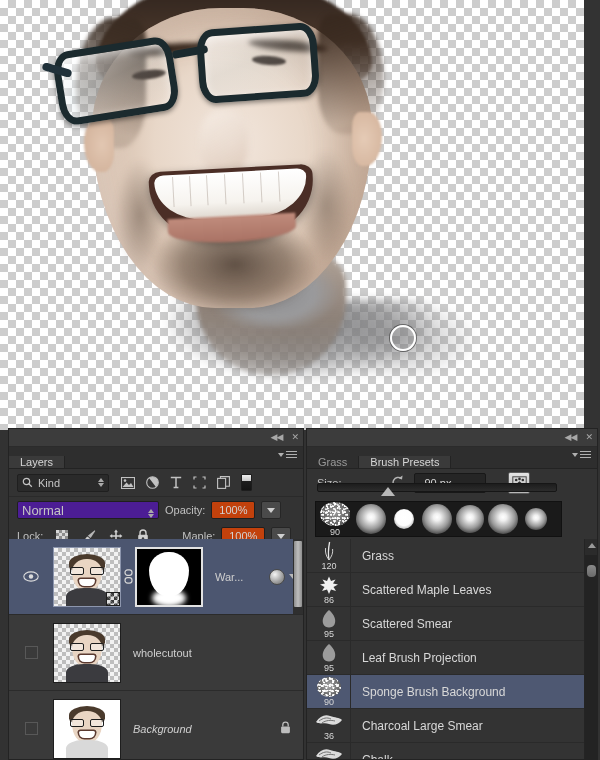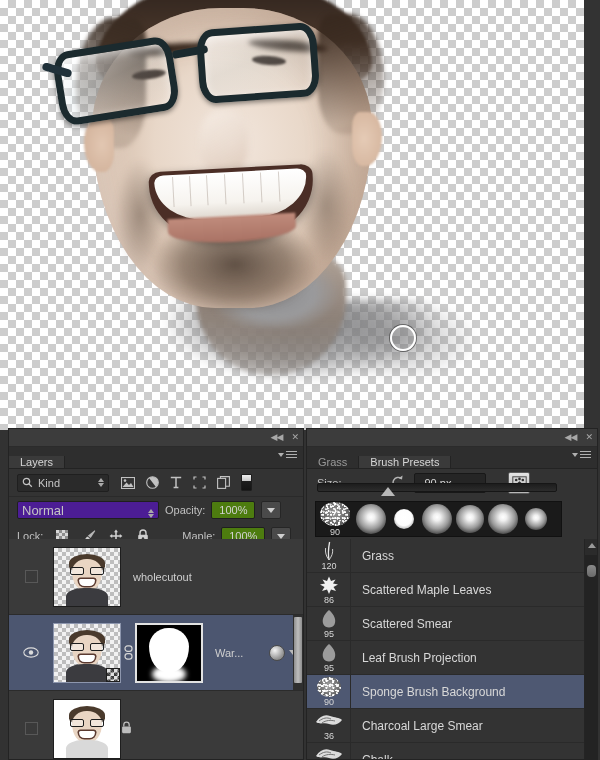--- a/index.html
+++ b/index.html
@@ -188,21 +188,21 @@
     cursor: pointer;
   }
   .blend-select {
     display: flex; align-items: flex-end; width: 142px; height: 18px;
     background: #4c1d95; border: 1px solid #1f1f1f; border-radius: 2px;
     padding: 0 4px; font-size: 13px; color: #c4c4c4; cursor: pointer;
   }
   .blend-select .lbl { flex: 1; }
   .lbl-txt { font-size: 11px; color: #c0c0c0; }
   .num-field {
-    width: 44px; height: 18px; background: #4d7c0f; border: 1px solid #1f1f1f;
+    width: 44px; height: 18px; background: #c2410c; border: 1px solid #1f1f1f;
     border-radius: 2px; font-size: 11px; color: #d2d2d2;
     display: flex; align-items: center; justify-content: center; cursor: text;
   }
   .drop-btn {
     width: 20px; height: 18px; background: #4a4a4a; border: 1px solid #262626;
     border-radius: 2px; display: flex; align-items: center; justify-content: center; cursor: pointer;
   }
   .drop-btn i { width:0;height:0;border-left:4px solid transparent;border-right:4px solid transparent;border-top:5px solid #cfcfcf; }
   .lock-icons { display: flex; align-items: center; gap: 13px; margin-left: 6px; }
   .lock-i { width: 14px; height: 14px; display: flex; align-items: center; justify-content: center; cursor: pointer; }
@@ -498,93 +498,94 @@
       </div>
       <span class="lbl-txt" style="margin-left:26px">Maple:</span>
       <span class="num-field">100%</span>
       <span class="drop-btn">
           <i></i>
         </span>
     </div>
 
     <div id="layer-list">
 
+      <div class="layer-row selected">
+        <span class="eye-col">
+          <svg class="eye-icon" width="16" height="11" viewBox="0 0 16 11">
+            <ellipse cx="8" cy="5.5" rx="7.2" ry="4.6" fill="none" stroke="#dcdcdc" stroke-width="1.1"></ellipse>
+            <circle cx="8" cy="5.5" r="2.2" fill="#dcdcdc"></circle>
+          </svg>
+        </span>
+        <span class="thumb selected-b">
+          <span class="mini-face">
+            <span class="mf-hair"></span>
+              <span class="mf-head"></span>
+            <span class="mf-glass">
+                <i class="a"></i>
+                <i class="b"></i>
+              </span>
+            <span class="mf-mouth"></span>
+              <span class="mf-body"></span>
+          </span>
+          <span class="thumb-badge"></span>
+        </span>
+        <span class="link-icon">
+          <svg width="9" height="15" viewBox="0 0 9 15">
+            <rect x="1" y="0.8" width="7" height="5.6" rx="2.6" fill="none" stroke="#d6d6d6" stroke-width="1.2"></rect>
+            <rect x="1" y="8.6" width="7" height="5.6" rx="2.6" fill="none" stroke="#d6d6d6" stroke-width="1.2"></rect>
+          </svg>
+        </span>
+        <span class="mask-thumb">
+          <span class="mask-blob"></span>
+          <span class="mask-blob2"></span>
+        </span>
+        <span class="layer-name">War...</span>
+        <span class="mask-badge"></span>
+        <span class="row-caret"></span>
+        <span class="layer-scroll">
+          <span class="layer-scroll-thumb"></span>
+        </span>
+      </div>
+
       <div class="layer-row">
         <span class="eye-col">
           <span class="eye-box"></span>
         </span>
         <span class="thumb">
           <span class="mini-face">
             <span class="mf-hair"></span>
               <span class="mf-head"></span>
             <span class="mf-glass">
                 <i class="a"></i>
                 <i class="b"></i>
               </span>
             <span class="mf-mouth"></span>
               <span class="mf-body"></span>
           </span>
         </span>
         <span class="layer-name">wholecutout</span>
       </div>
 
-      <div class="layer-row selected">
-        <span class="eye-col">
-          <svg class="eye-icon" width="16" height="11" viewBox="0 0 16 11">
-            <ellipse cx="8" cy="5.5" rx="7.2" ry="4.6" fill="none" stroke="#dcdcdc" stroke-width="1.1"></ellipse>
-            <circle cx="8" cy="5.5" r="2.2" fill="#dcdcdc"></circle>
-          </svg>
-        </span>
-        <span class="thumb selected-b">
-          <span class="mini-face">
-            <span class="mf-hair"></span>
-              <span class="mf-head"></span>
-            <span class="mf-glass">
-                <i class="a"></i>
-                <i class="b"></i>
-              </span>
-            <span class="mf-mouth"></span>
-              <span class="mf-body"></span>
-          </span>
-          <span class="thumb-badge"></span>
-        </span>
-        <span class="link-icon">
-          <svg width="9" height="15" viewBox="0 0 9 15">
-            <rect x="1" y="0.8" width="7" height="5.6" rx="2.6" fill="none" stroke="#d6d6d6" stroke-width="1.2"></rect>
-            <rect x="1" y="8.6" width="7" height="5.6" rx="2.6" fill="none" stroke="#d6d6d6" stroke-width="1.2"></rect>
-          </svg>
-        </span>
-        <span class="mask-thumb">
-          <span class="mask-blob"></span>
-          <span class="mask-blob2"></span>
-        </span>
-        <span class="layer-name">War...</span>
-        <span class="mask-badge"></span>
-        <span class="row-caret"></span>
-        <span class="layer-scroll">
-          <span class="layer-scroll-thumb"></span>
-        </span>
-      </div>
-
       <div class="layer-row">
         <span class="eye-col">
           <span class="eye-box"></span>
         </span>
         <span class="thumb white-bg">
           <span class="mini-face">
             <span class="mf-hair"></span>
               <span class="mf-head"></span>
             <span class="mf-glass">
                 <i class="a"></i>
                 <i class="b"></i>
               </span>
             <span class="mf-mouth"></span>
               <span class="mf-body light"></span>
           </span>
         </span>
+        <span class="layer-name italic">Background</span>
         <span class="lock-badge">
           <svg width="11" height="13" viewBox="0 0 11 13">
             <path d="M2.8 5.6 V3.8 a2.7 2.7 0 0 1 5.4 0 V5.6" fill="none" stroke="#bdbdbd" stroke-width="1.3"></path>
             <rect x="1.1" y="5.4" width="8.8" height="6.8" rx="1.1" fill="#bdbdbd"></rect>
           </svg>
         </span>
       </div>
     </div>
   </div>
 

